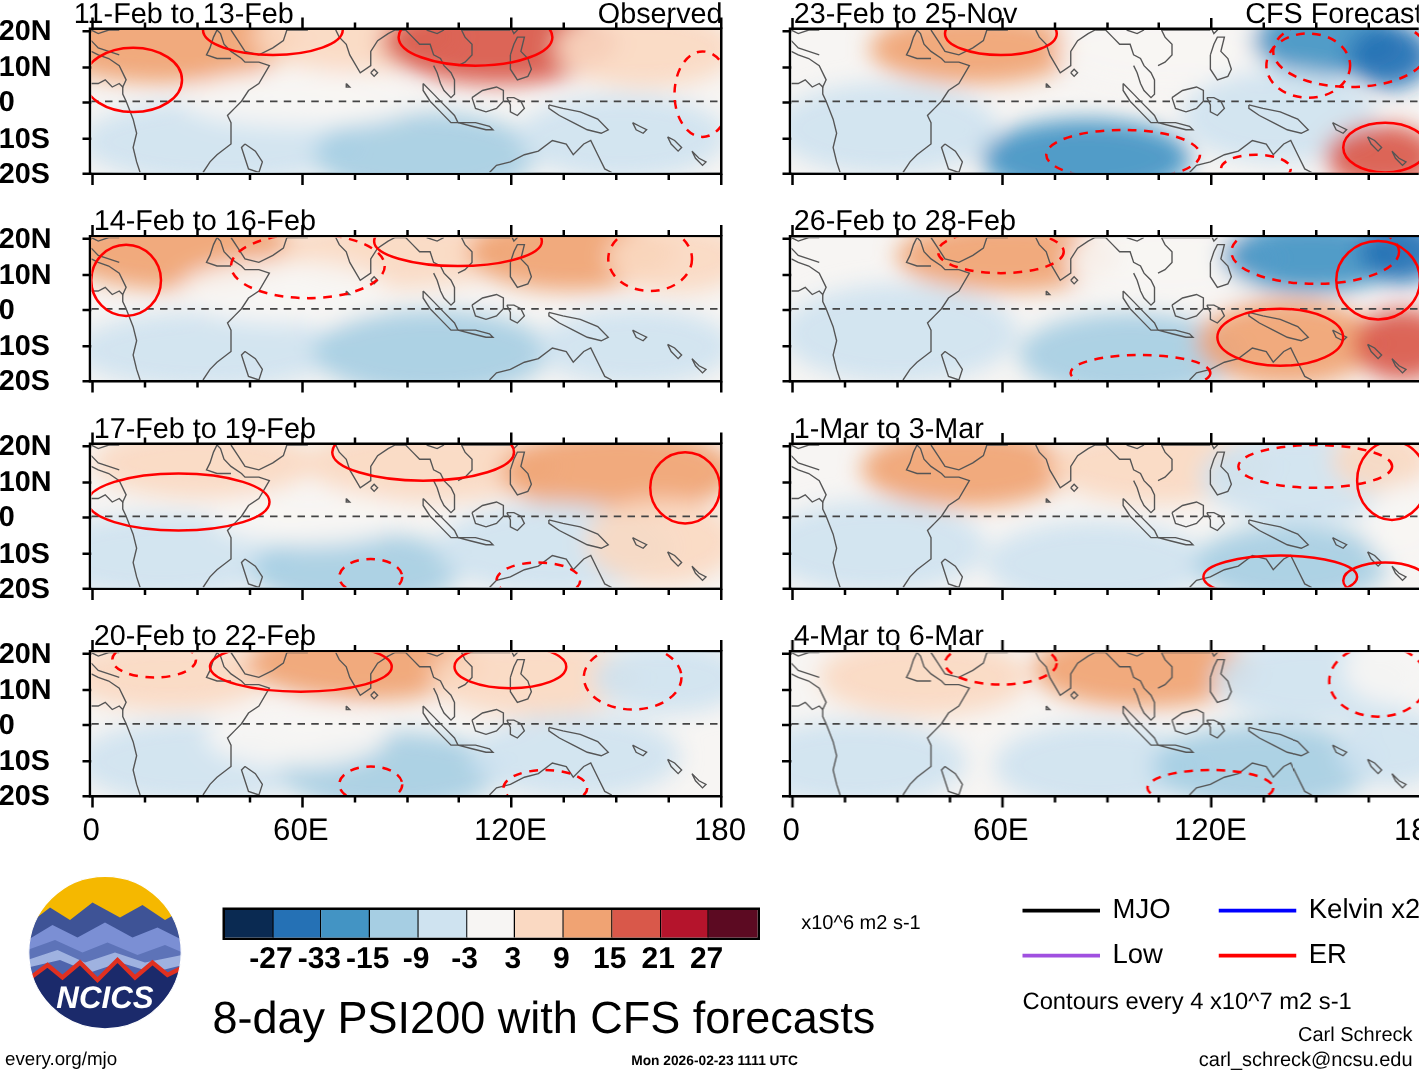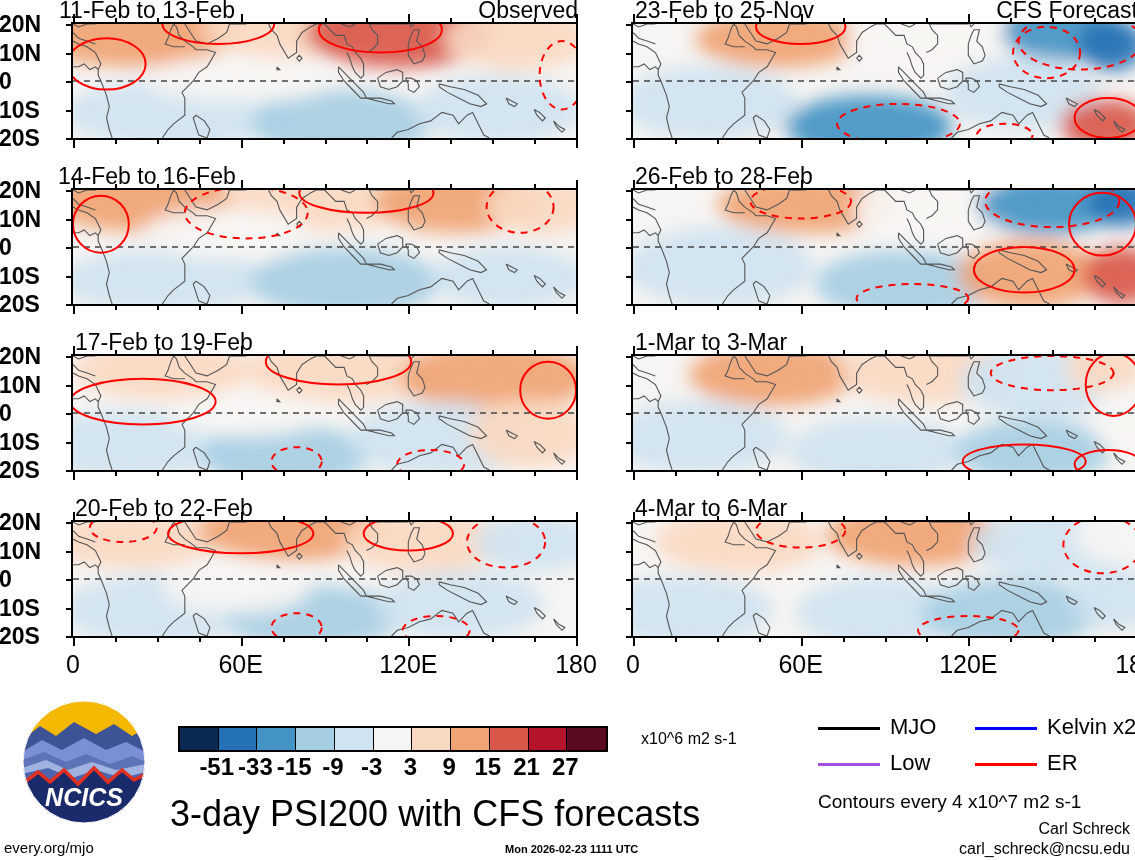--- a/index.html
+++ b/index.html
@@ -116,21 +116,21 @@
     <div class="tick-b" style="left: 408.333px; top: 139px; height: 9px;"></div>
     <div class="tick-b" style="left: 408.333px; top: 14px; height: 9px;"></div>
     <div class="tick-b" style="left: 450.25px; top: 139px; height: 5px;"></div>
     <div class="tick-b" style="left: 450.25px; top: 18px; height: 5px;"></div>
     <div class="tick-b" style="left: 492.167px; top: 139px; height: 5px;"></div>
     <div class="tick-b" style="left: 492.167px; top: 18px; height: 5px;"></div>
     <div class="tick-b" style="left: 534.083px; top: 139px; height: 5px;"></div>
     <div class="tick-b" style="left: 534.083px; top: 18px; height: 5px;"></div>
     <div class="tick-b" style="left: 576px; top: 139px; height: 9px;"></div>
     <div class="tick-b" style="left: 576px; top: 14px; height: 9px;"></div>
-    <div class="ptitle" style="left: 58px; top: 165px;">14-Feb to 16-Feb</div>
+    <div class="ptitle" style="left: 75px; top: 165px;">14-Feb to 16-Feb</div>
     <div class="plotbox" style="left: 71px; top: 188px; width: 507px; height: 118px;">
       <svg width="503" height="114" viewBox="0 0 503 114">
         <rect width="503" height="114" fill="#f7f5f3"></rect>
         <defs>
           <filter id="bl1" x="-30%" y="-30%" width="160%" height="160%">
             <feGaussianBlur stdDeviation="9"></feGaussianBlur>
           </filter>
         </defs>
         <g filter="url(#bl1)">
           <ellipse cx="71.8" cy="10.7" rx="97.8" ry="31.4" fill="#f0a373" opacity="0.92"></ellipse>
@@ -744,34 +744,34 @@
     <div class="cbar-seg" style="left: 27.2727%; width: 9.09091%; background: rgb(166, 206, 227);"></div>
     <div class="cbar-seg" style="left: 36.3636%; width: 9.09091%; background: rgb(207, 227, 240);"></div>
     <div class="cbar-seg" style="left: 45.4545%; width: 9.09091%; background: rgb(247, 245, 243);"></div>
     <div class="cbar-seg" style="left: 54.5455%; width: 9.09091%; background: rgb(250, 217, 194);"></div>
     <div class="cbar-seg" style="left: 63.6364%; width: 9.09091%; background: rgb(240, 163, 115);"></div>
     <div class="cbar-seg" style="left: 72.7273%; width: 9.09091%; background: rgb(217, 88, 74);"></div>
     <div class="cbar-seg" style="left: 81.8182%; width: 9.09091%; background: rgb(181, 20, 44);"></div>
     <div class="cbar-seg" style="left: 90.9091%; width: 9.09091%; background: rgb(92, 10, 34);"></div>
   </div>
 <div id="cbar-labels">
-    <div class="cbar-lab" style="left: 186.727px; width: 60px; top: 755px;">-51</div>
+    <div class="cbar-lab" style="left: 186.727px; width: 60px; top: 755px;">-27</div>
     <div class="cbar-lab" style="left: 225.455px; width: 60px; top: 755px;">-33</div>
     <div class="cbar-lab" style="left: 264.182px; width: 60px; top: 755px;">-15</div>
     <div class="cbar-lab" style="left: 302.909px; width: 60px; top: 755px;">-9</div>
     <div class="cbar-lab" style="left: 341.636px; width: 60px; top: 755px;">-3</div>
     <div class="cbar-lab" style="left: 380.364px; width: 60px; top: 755px;">3</div>
     <div class="cbar-lab" style="left: 419.091px; width: 60px; top: 755px;">9</div>
     <div class="cbar-lab" style="left: 457.818px; width: 60px; top: 755px;">15</div>
     <div class="cbar-lab" style="left: 496.545px; width: 60px; top: 755px;">21</div>
     <div class="cbar-lab" style="left: 535.273px; width: 60px; top: 755px;">27</div>
   </div>
 <div class="cbar-unit" style="left:641px;top:727px;">x10^6 m2 s-1</div>
 
-<div class="maintitle" style="left:170px;top:795px;">3-day PSI200 with CFS forecasts</div>
+<div class="maintitle" style="left:170px;top:795px;">8-day PSI200 with CFS forecasts</div>
 <div class="stamp" style="left:505px;top:843px;">Mon 2026-02-23 1111 UTC</div>
 
 <div style="position:absolute;left:22px;top:700px;">
 <svg width="124" height="124" viewBox="0 0 124 124">
   <defs>
     <clipPath id="circ">
           <circle cx="62" cy="62" r="61"></circle>
         </clipPath>
   </defs>
   <g clip-path="url(#circ)">

